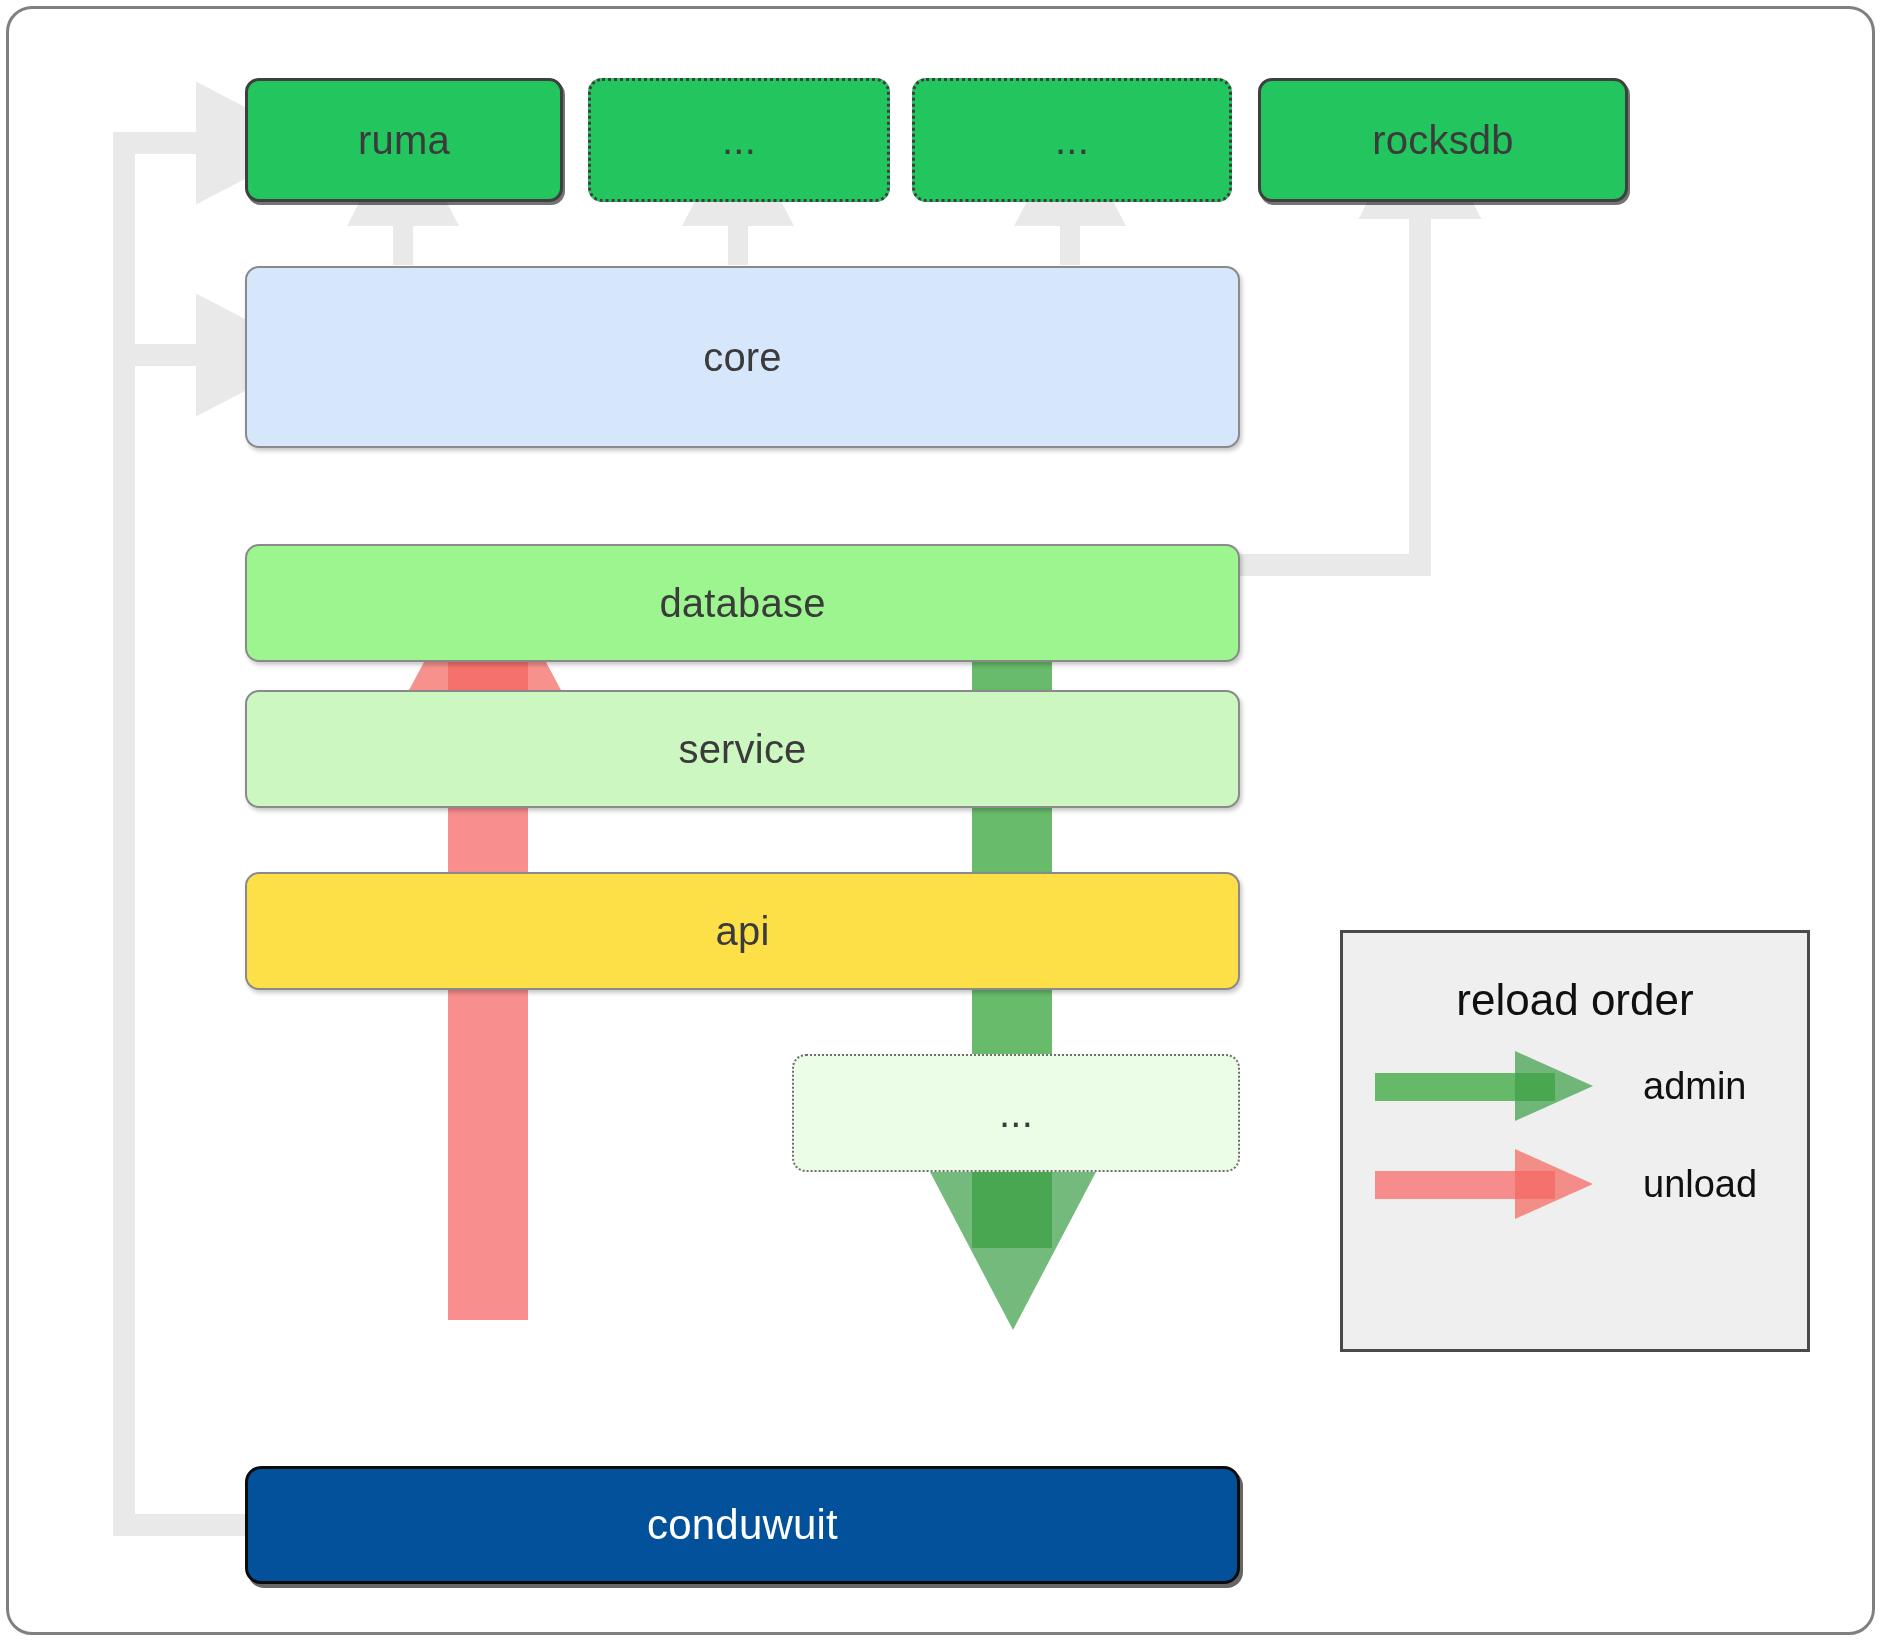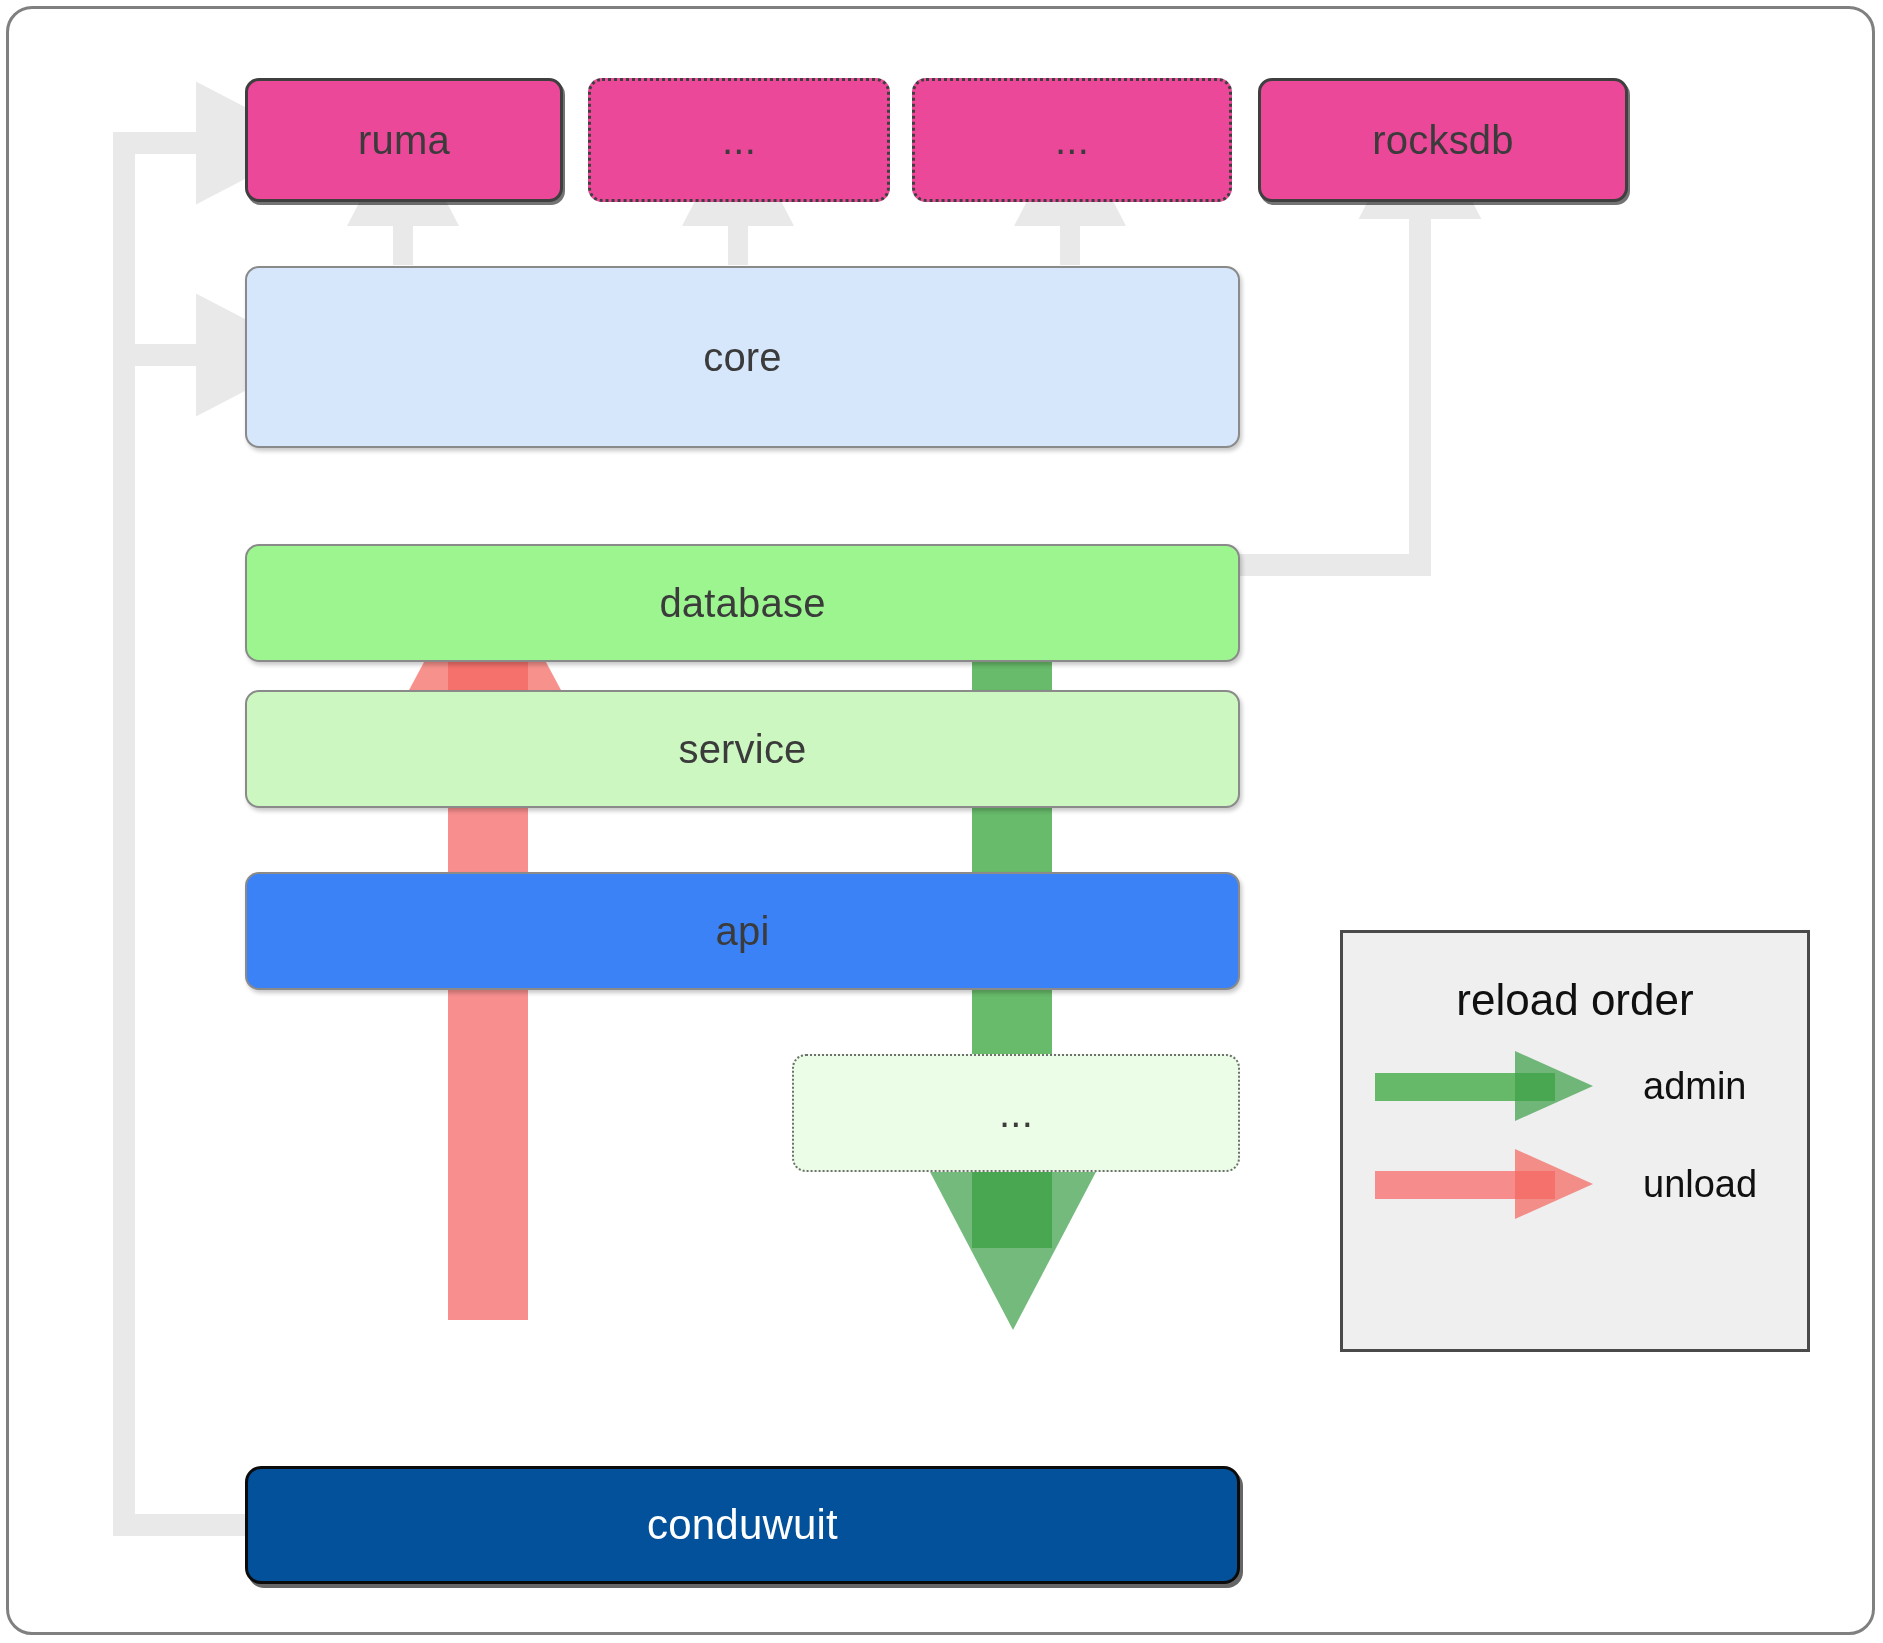--- a/index.html
+++ b/index.html
@@ -37,21 +37,21 @@
     justify-content: center;
     border-radius: 14px;
     font-size: 40px;
     color: #3b3b3b;
     letter-spacing: 0.2px;
   }
   .node .node-label { pointer-events: none; }
 
   
   .crate {
-    background: #ec4899;
+    background: #22c55e;
     border: 3px solid #3f3f3f;
     box-shadow: 2px 3px 0 rgba(0,0,0,0.55);
     justify-content: center;
   }
   .crate.dashed {
     border: 3px dotted #3f3f3f;
     box-shadow: none;
   }
 
   
@@ -60,21 +60,21 @@
     box-shadow: 2px 3px 4px rgba(0,0,0,0.22);
   }
   .layer.dotted {
     border: 2px dotted #6f6f6f;
     box-shadow: none;
   }
 
   .c-core     { background: #d6e7fb; }
   .c-database { background: #9cf58f; }
   .c-service  { background: #ccf7c1; }
-  .c-api      { background: #3b82f6; }
+  .c-api      { background: #fde047; }
   .c-admin    { background: #ecfde7; }
   .c-dots     { background: #ecfde7; }
   .c-router   { background: #ffffff; }
 
   .binary {
     background: #03509b;
     color: #ffffff;
     border: 3px solid #0b0b0b;
     border-radius: 16px;
     font-size: 42px;

